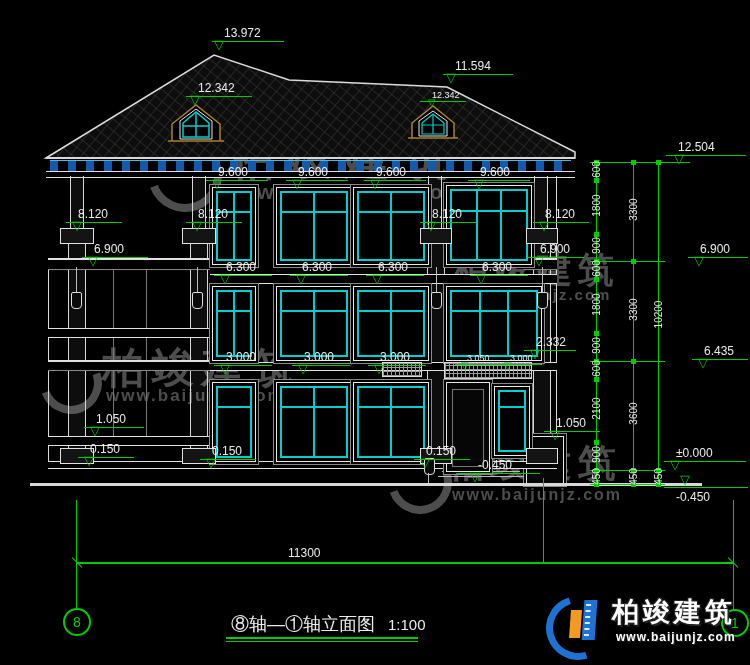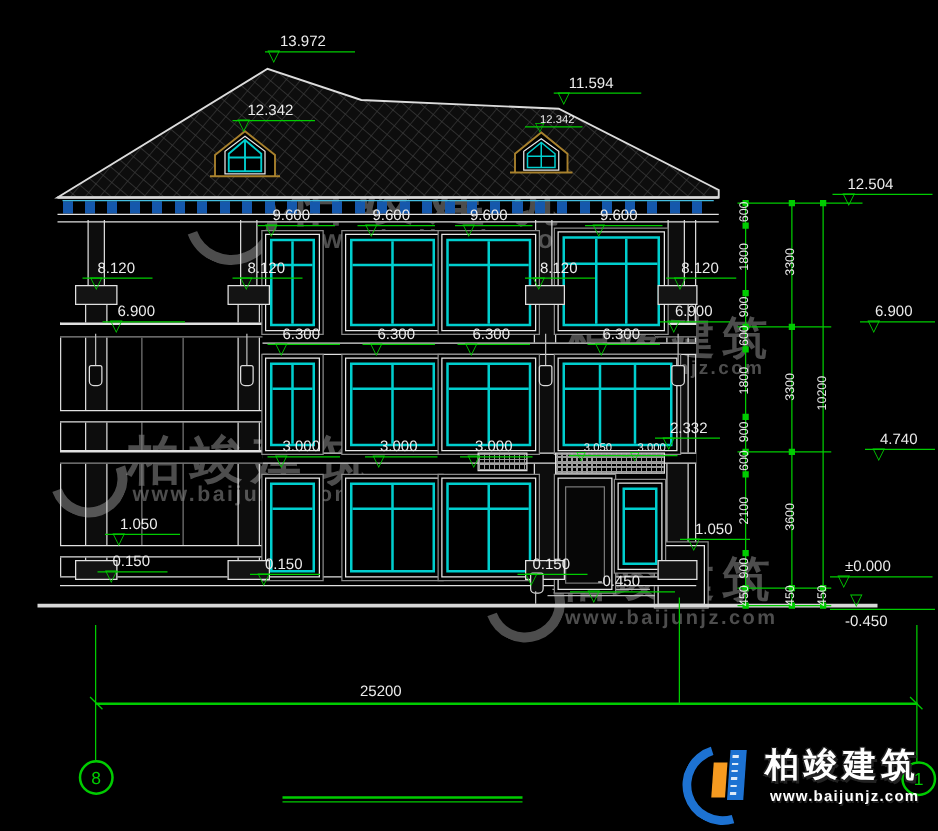--- a/index.html
+++ b/index.html
@@ -365,21 +365,21 @@
       <div class="ul"></div>
     <span class="tri">▽</span>
     </div>
   <div class="em" style="left:470px;top:261px;width:58px;">
     <span class="ev">6.300</span>
       <div class="ul"></div>
     <span class="tri">▽</span>
     </div>
 
   <div class="em" style="left:692px;top:345px;width:56px;">
-    <span class="ev">4.740</span>
+    <span class="ev">6.435</span>
       <div class="ul"></div>
     <span class="tri">▽</span>
     </div>
 
   <div class="em" style="left:214px;top:351px;width:58px;">
     <span class="ev">3.000</span>
       <div class="ul"></div>
     <span class="tri">▽</span>
     </div>
   <div class="em" style="left:292px;top:351px;width:58px;">
@@ -450,24 +450,28 @@
   <span class="abs" style="left:680px;top:472px;color:#0c0;font-size:13px;z-index:7;">▽</span>
   <div class="gline" style="left:664px;top:487px;width:84px;height:1px;"></div>
   <div class="abs" style="left:676px;top:490px;color:#ececec;font-size:12px;z-index:7;">-0.450</div>
 
   <div class="gline" style="left:543px;top:478px;width:1px;height:86px;"></div>
   <div class="gline" style="left:76px;top:500px;width:1px;height:108px;"></div>
   <div class="gline" style="left:733px;top:500px;width:1px;height:110px;"></div>
   <div class="gline" style="left:77px;top:562px;width:657px;height:2px;"></div>
   <div class="dtick" style="left:70px;top:562px;"></div>
   <div class="dtick" style="left:726px;top:562px;"></div>
-  <div class="abs" style="left:288px;top:546px;color:#ececec;font-size:12px;z-index:7;">25200</div>
+  <div class="abs" style="left:288px;top:546px;color:#ececec;font-size:12px;z-index:7;">11300</div>
   <div class="bubble" style="left:63px;top:608px;">8</div>
   <div class="bubble" style="left:721px;top:609px;">1</div>
 
+  <div class="dtitle" style="left:231px;top:612px;font-size:18px;">
+    <span>⑧轴—①轴立面图</span>
+    <span style="font-size:15px;padding-left:8px;">1:100</span>
+  </div>
   <div class="gline" style="left:226px;top:637px;width:192px;height:2px;"></div>
   <div class="gline" style="left:226px;top:641px;width:192px;height:1px;"></div>
 
   <div class="logo" style="left:540px;top:586px;width:210px;height:76px;">
     <div class="arc" style="left:6px;top:10px;"></div>
     <div class="bOrange" style="left:30px;top:24px;width:11px;height:28px;"></div>
     <div class="bBlue" style="left:43px;top:14px;width:13px;height:40px;"></div>
     <div class="bn" style="left:72px;top:8px;">柏竣建筑</div>
     <div class="bs" style="left:76px;top:44px;">www.baijunjz.com</div>
   </div>

